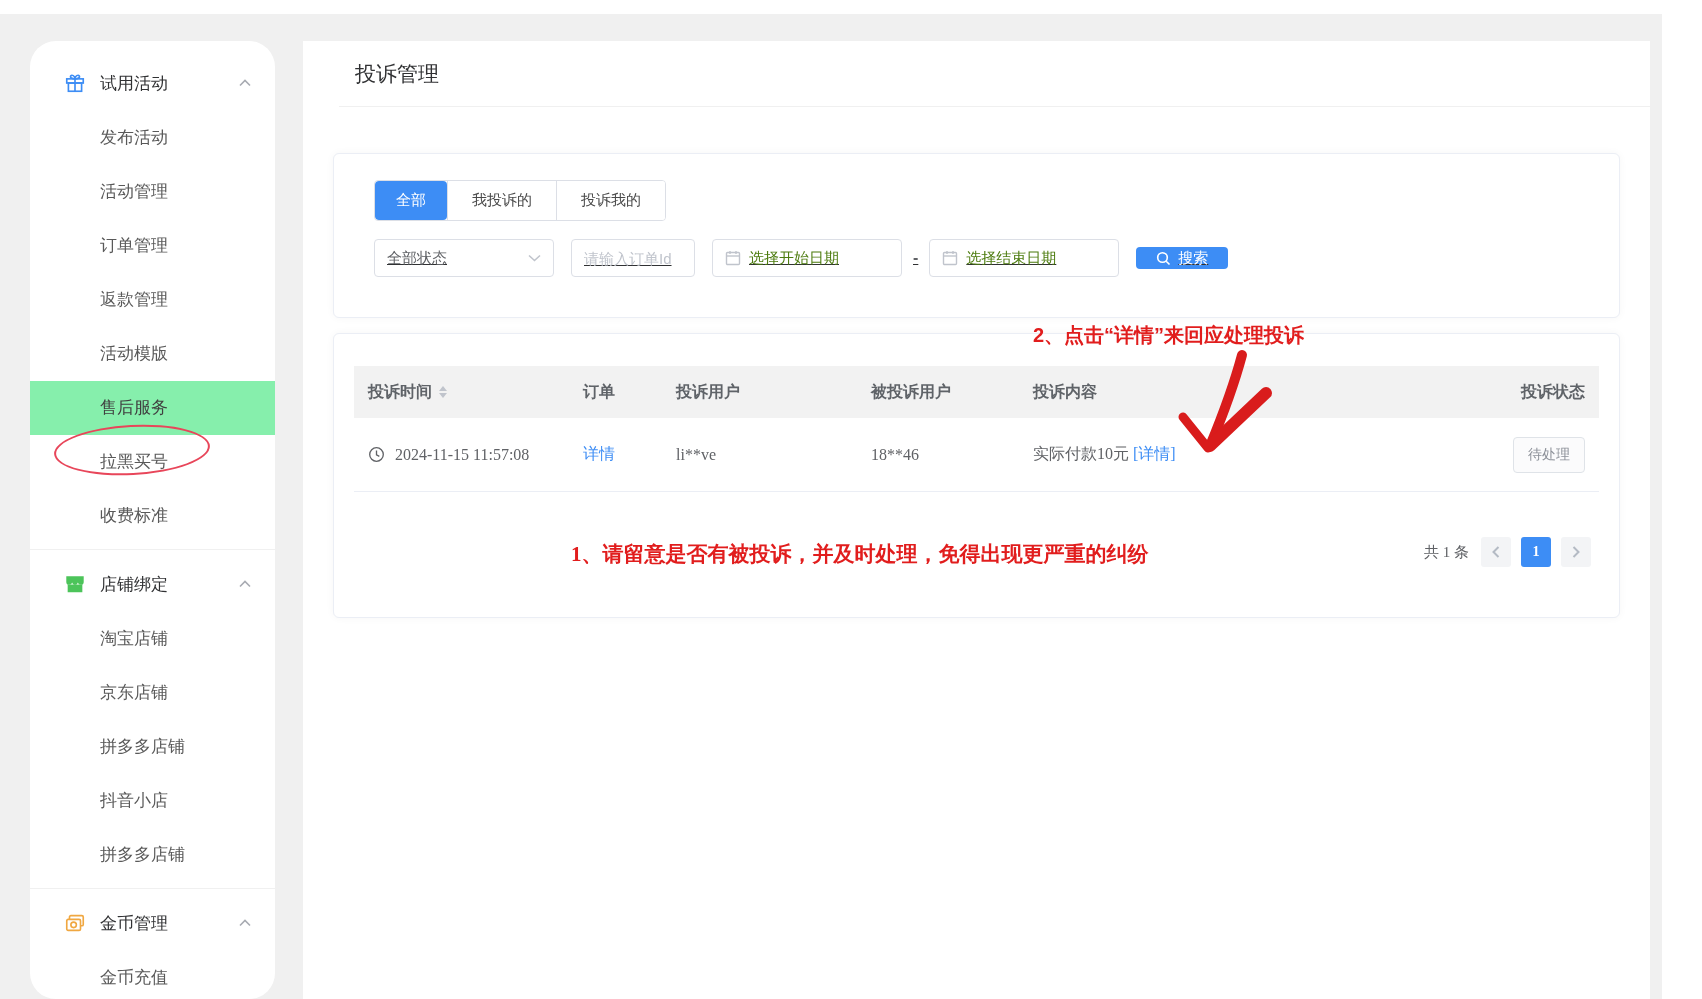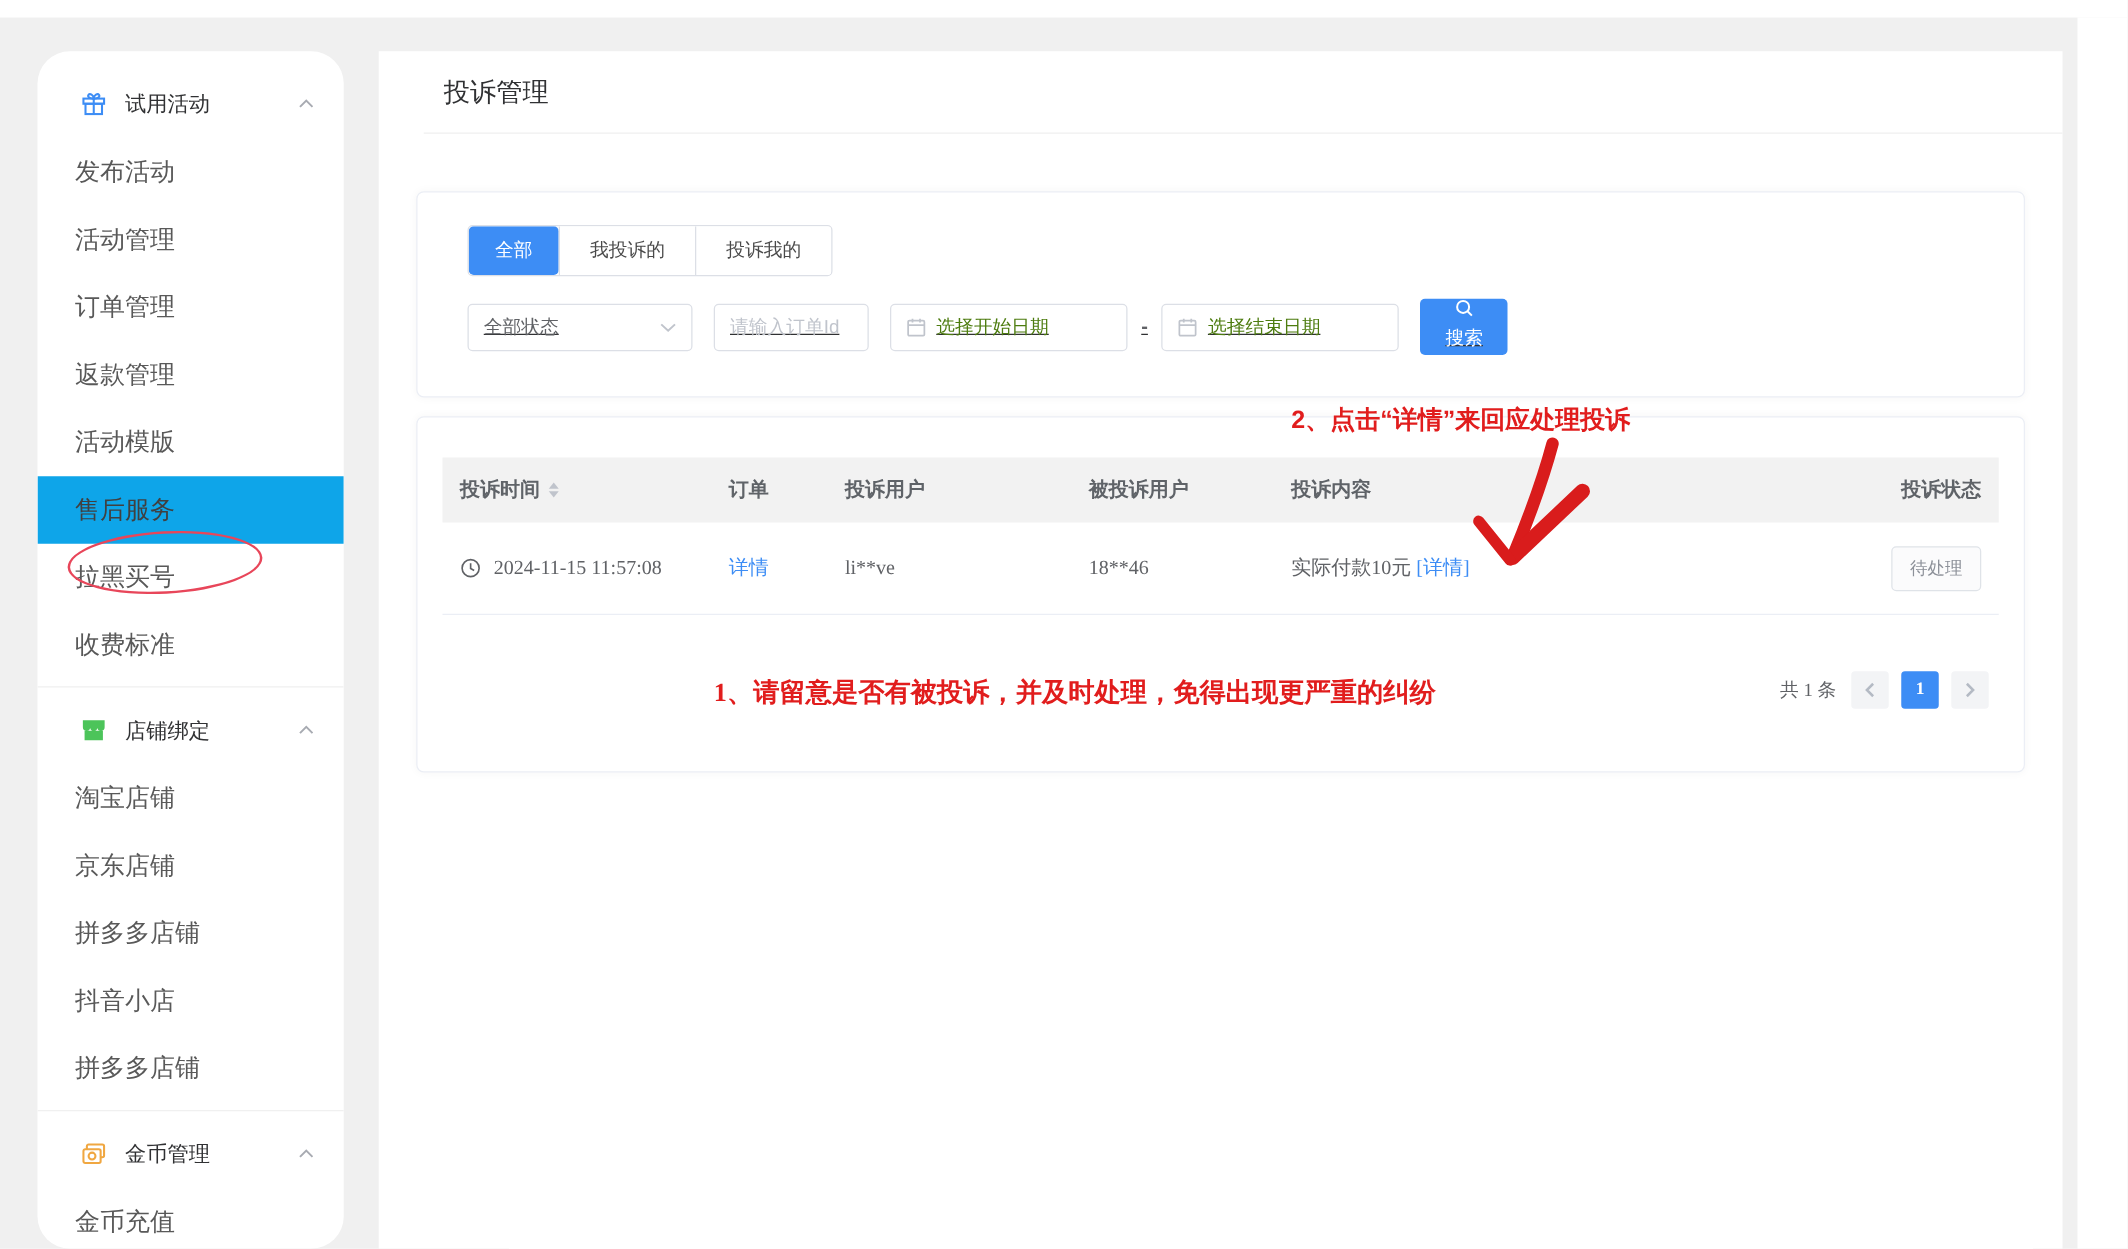--- a/index.html
+++ b/index.html
@@ -20,24 +20,24 @@
     background:#ffffff; overflow:hidden; padding-top:14px;border-radius:26px;
   }
   .sec-header {
     height:56px; display:flex; align-items:center; padding:0 24px 0 34px;
     font-size:17px; color:#303133; cursor:pointer;
   }
   .sec-header .sec-icon { width:22px; height:22px; margin-right:14px; flex:none; display:flex; }
   .sec-header .sec-label { flex:1; }
   .sec-header .chev { width:12px; height:8px; flex:none; }
   .sub-item {
-    height:54px; line-height:54px; padding-left:30px;
-    font-size:20px; color:#595959; cursor:pointer; position:relative;
-  }
-  .sub-item.active { background:#0ea5e9; color:#404040; }
+    height:54px; line-height:54px; padding-left:70px;
+    font-size:17px; color:#595959; cursor:pointer; position:relative;
+  }
+  .sub-item.active { background:#86efac; color:#404040; }
   .side-divider { border-top:1px solid #f0f0f0; margin:6px 0; }
   .red-ellipse {
     position:absolute; left:24px; top:384px; width:156px; height:50px;
     border:2px solid #e8465a; border-radius:50%; transform:rotate(-3deg);
     pointer-events:none; z-index:5;
   }
 
   
   .main { position:absolute; left:303px; top:41px; width:1347px; height:958px; background:#ffffff; }
   .page-header { height:66px; border-bottom:1px solid #f0f0f0; display:flex; align-items:center; padding:0 16px;margin-left:36px; }
@@ -62,23 +62,23 @@
   .filter-row { display:flex; align-items:center; margin-top:18px; }
   .ctl { height:38px; border:1px solid #dcdfe6; border-radius:4px; background:#fff; display:flex; align-items:center; }
   .select-box { width:180px; padding:0 12px; justify-content:space-between; margin-right:17px; cursor:pointer; }
   .select-box .sel-text { font-size:15px; color:#606266; }
   .text-input { width:124px; padding:0 12px; font-size:15px; color:#606266; margin-right:17px; }
   .text-input input { border:none; outline:none; width:100%; font-size:15px; font-family:inherit; color:#606266; }
   .text-input input::placeholder { color:#c0c4cc; }
   .date-box { width:190px; padding:0 12px; cursor:pointer; }
   .date-box .ph { font-size:15px; color:#4d7c0f; margin-left:8px; }
   .date-sep { margin:0 11px; color:#606266; font-weight:bold; }
-  .search-btn { height:45px; padding:0 20px; margin-left:17px; background:#3d8df5; color:#fff;
+  .search-btn { height:22px; padding:0 20px; margin-left:17px; background:#3d8df5; color:#fff;
                 border:none; border-radius:4px; font-size:15px; display:flex; align-items:center; gap:7px;
-                cursor:pointer; font-family:inherit;flex-direction:column; }
+                cursor:pointer; font-family:inherit; }
 
   
   .thead { display:flex; align-items:center; height:52px; background:#f2f2f2; font-size:16px; font-weight:700; color:#5f6368; }
   .trow  { display:flex; align-items:center; height:74px; border-bottom:1px solid #ebeef5; font-size:16px; color:#606266; }
   .c-time   { width:229px; padding-left:14px; display:flex; align-items:center; }
   .c-order  { width:93px; }
   .c-user   { width:195px; }
   .c-resp   { width:162px; }
   .c-content{ flex:1; }
   .c-status { width:130px; text-align:right; padding-right:14px; }

